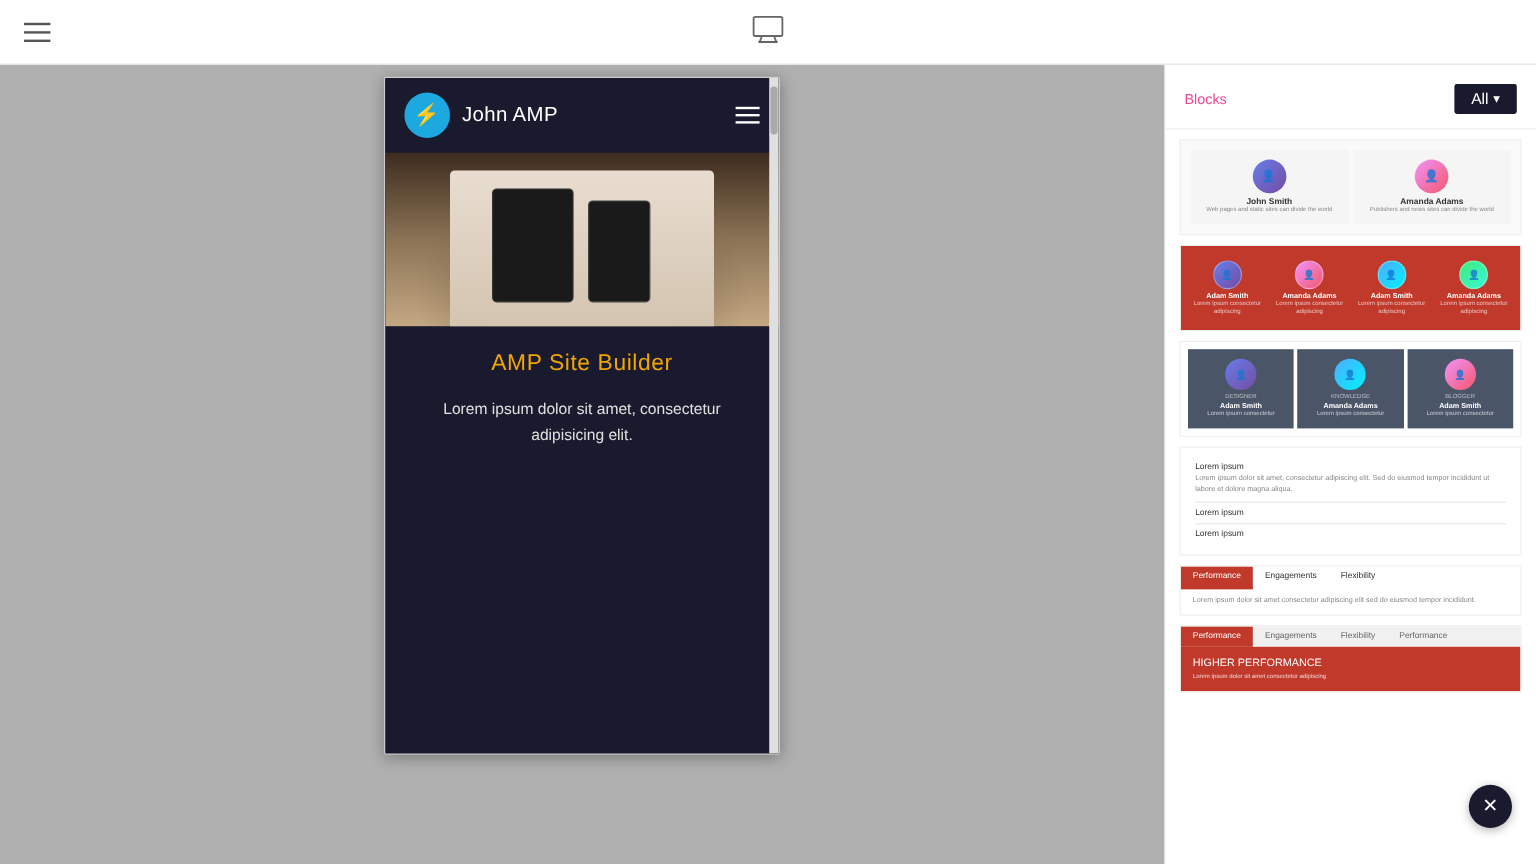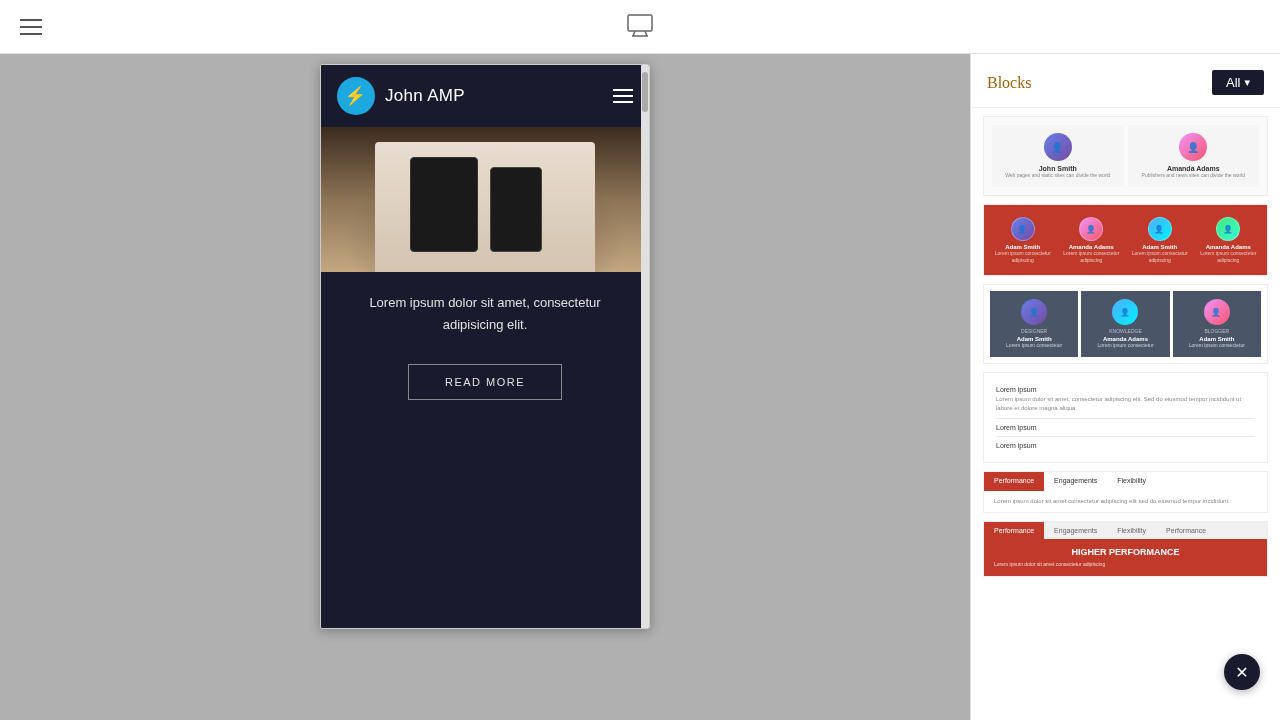--- a/index.html
+++ b/index.html
@@ -230,24 +230,23 @@
 
     .right-panel-header {
       display: flex;
       align-items: center;
       justify-content: space-between;
       padding: 16px 16px 12px 16px;
       border-bottom: 1px solid #eee;
       flex-shrink: 0;
     }
     .blocks-title {
-      font-size: 16px;
+      font-size: 12px;
       font-weight: 500;
-      color: #a16207;
-      font-family: Liberation Serif, serif;
+      color: #ec4899;
     }
     .all-btn {
       background: #1a1a2e;
       color: #fff;
       border: none;
       padding: 5px 14px;
       font-size: 13px;
       cursor: pointer;
       display: flex;
       align-items: center;
@@ -472,22 +471,21 @@
       background: #c0392b;
       color: #fff;
     }
     .tab2-content {
       padding: 8px 10px;
       background: #c0392b;
     }
     .tab2-heading {
       font-size: 9px;
       color: #fff;
-      font-weight: bold;
-      text-align: center;
+      font-weight: normal;
       margin-bottom: 4px;
     }
     .tab2-text {
       font-size: 5px;
       color: rgba(255,255,255,0.8);
       line-height: 1.4;
     }
 
     
     .close-fab {
@@ -567,22 +565,22 @@
 
       <div class="mobile-hero">
         <div class="mobile-hero-img"></div>
         <div class="phone-couch">
           <div class="phone-left"></div>
           <div class="phone-right"></div>
         </div>
       </div>
 
       <div class="mobile-body">
+        <div class="mobile-title">AMP Site Builder</div>
         <div class="mobile-subtitle">Lorem ipsum dolor sit amet, consectetur adipisicing elit.</div>
-        <button class="mobile-cta-btn">READ MORE</button>
       </div>
     </div>
   </div>
 
   <div class="right-panel">
 
     <div class="right-panel-header">
       <span class="blocks-title">Blocks</span>
       <button class="all-btn">All</button>
     </div>

